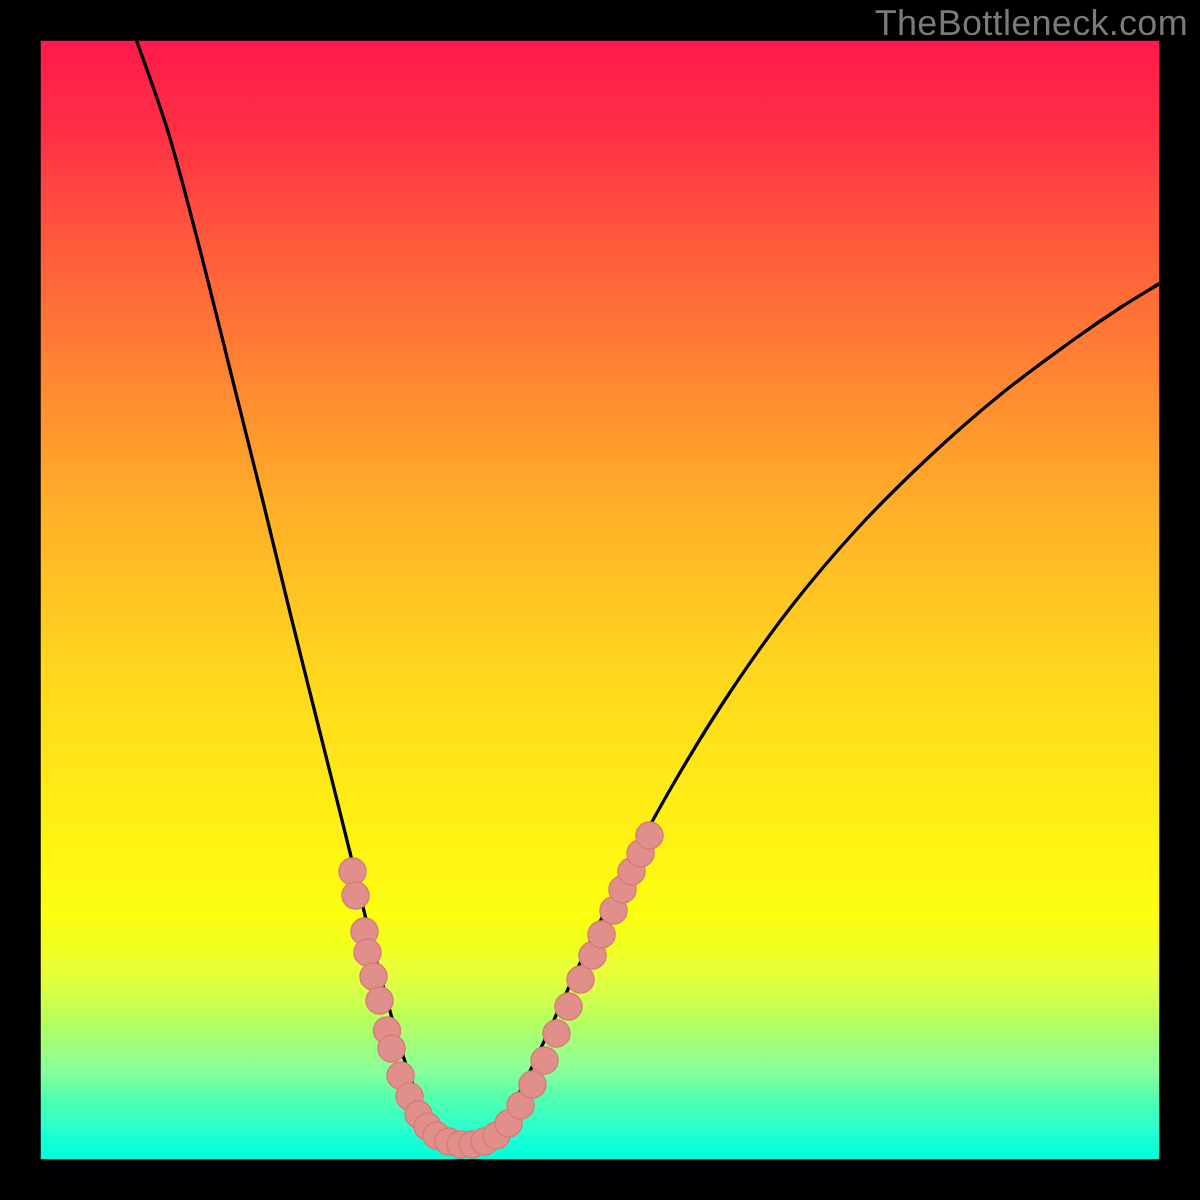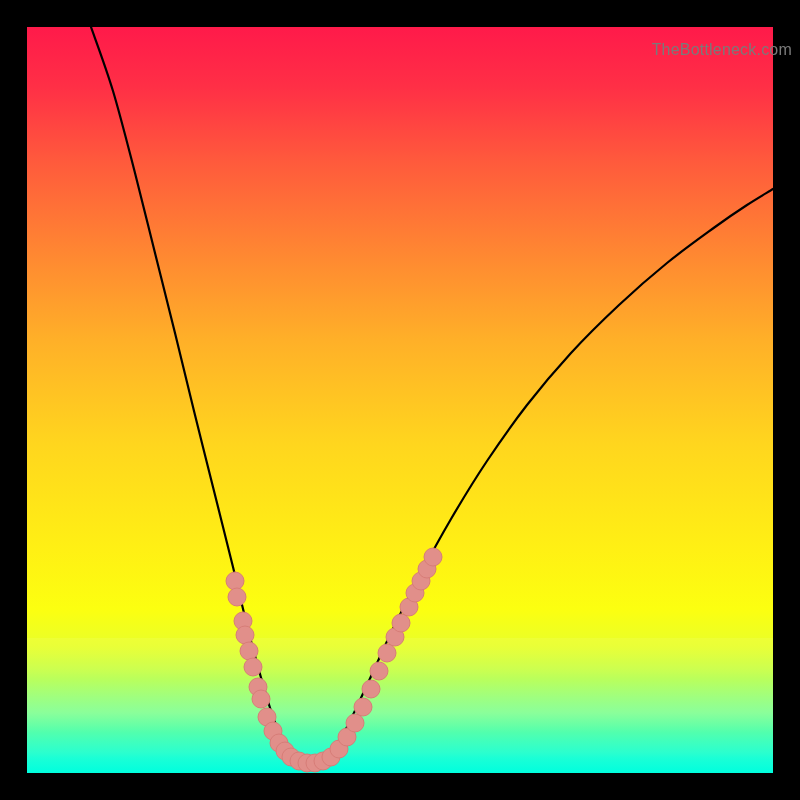--- a/index.html
+++ b/index.html
@@ -69,24 +69,23 @@
     position: absolute;
     inset: 0;
     width: 100%;
     height: 100%;
   }
   .attribution {
     position: absolute;
     top: 2px;
     right: 8px;
     color: #7a7a7a;
-    font-size: 16px;
+    font-size: 24px;
     font-weight: 500;
     letter-spacing: 0.2px;
-    margin-top: 39px;
   }
 </style>
 </head>
 <body>
 
 <div class="frame">
   <div class="plot">
     <div class="gradient"></div>
     <div class="bottom-bands"></div>
     <svg class="curve" viewBox="0 0 746 746" preserveAspectRatio="none">

